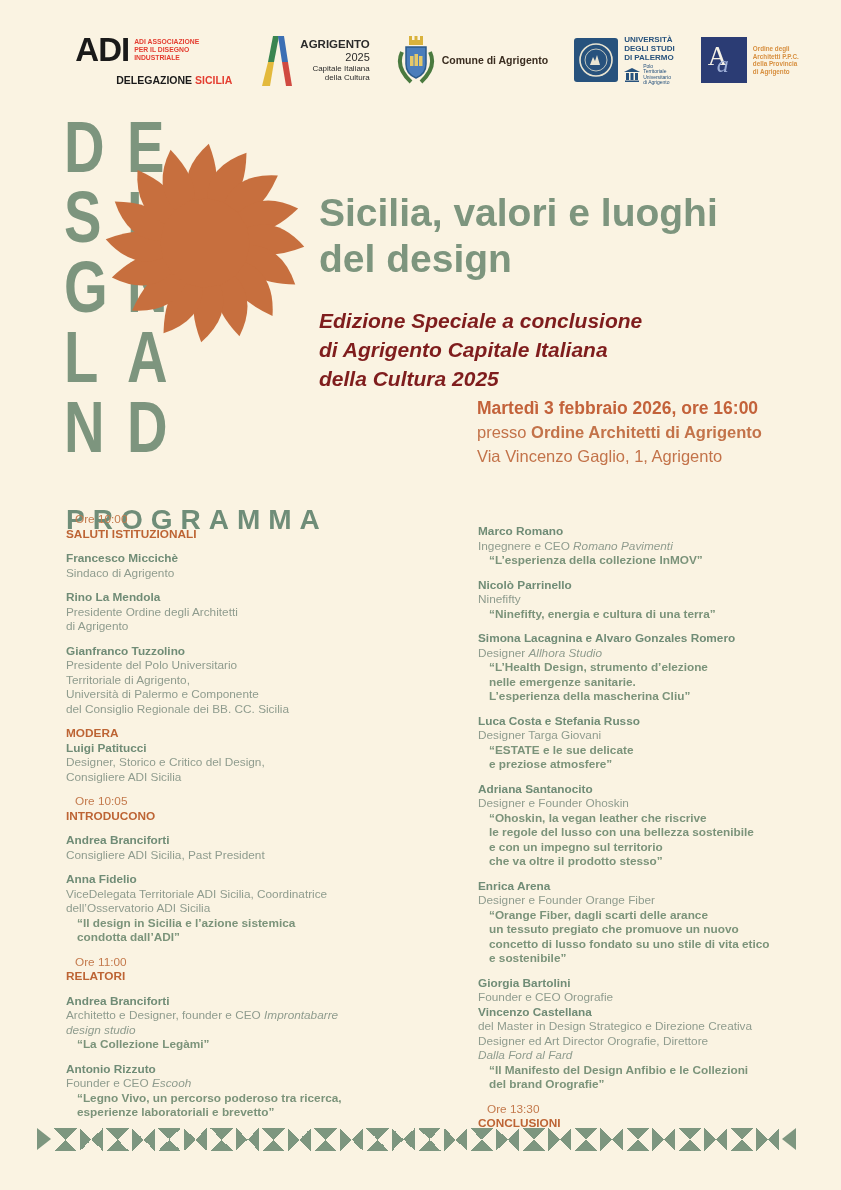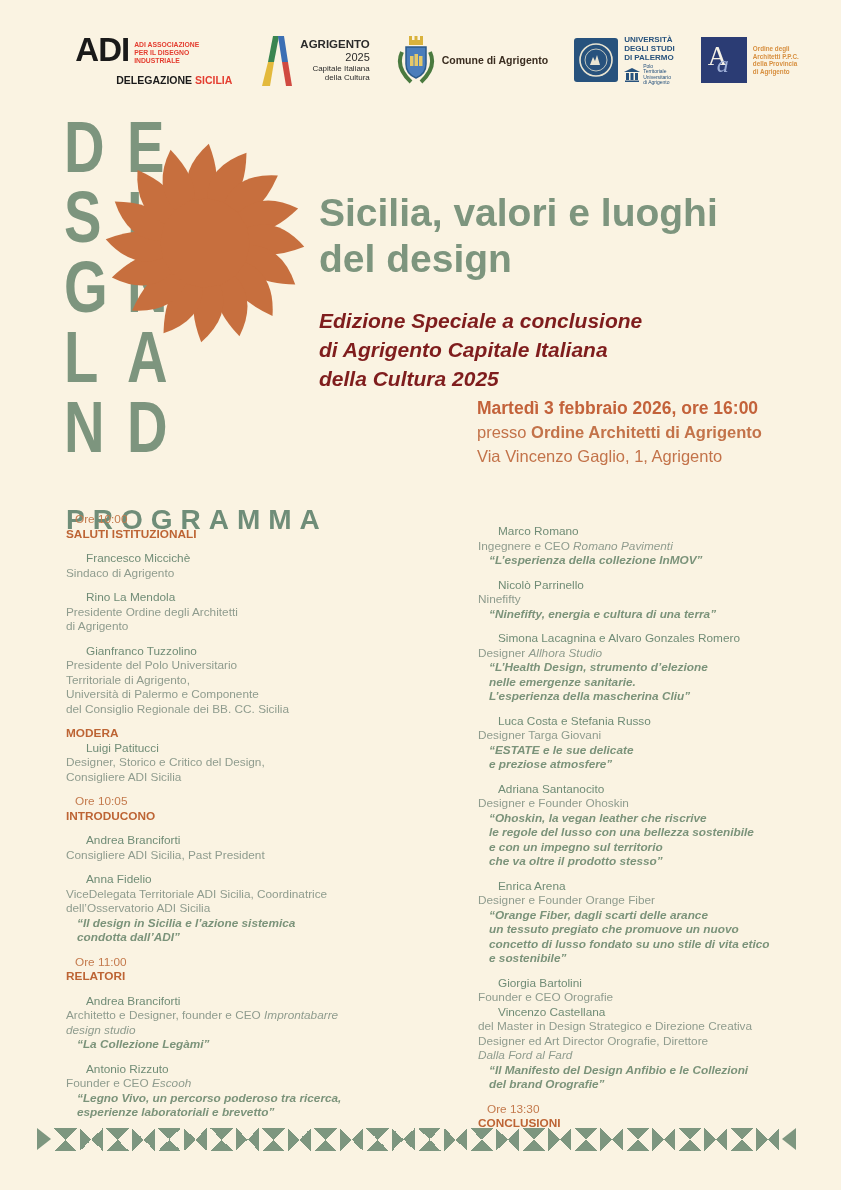--- a/index.html
+++ b/index.html
@@ -3,21 +3,21 @@
 <meta charset="utf-8">
 <style>
   html,body{margin:0;padding:0;}
   body{font-family:"Liberation Sans",sans-serif;background:#e8e8e8;}
   .poster{position:relative;width:841px;height:1190px;background:#faf3e2;overflow:hidden;margin:0 auto;}
 
   
   .logo-row{position:absolute;top:34px;left:0;right:0;display:flex;justify-content:center;align-items:center;gap:26px;}
   .logo{display:flex;align-items:center;gap:6px;}
   .adi-block{display:flex;flex-direction:column;}
-  .adi-top{display:flex;align-items:flex-end;}
+  .adi-top{display:flex;align-items:flex-start;}
   .adi-acronym{font-size:33px;font-weight:700;color:#1a1a1a;letter-spacing:-1px;line-height:30px;}
   .adi-assoc{margin-left:5px;padding-top:3px;font-size:6.8px;font-weight:700;color:#e43d30;line-height:8px;}
   .adi-deleg{margin-left:74px;margin-top:3px;font-size:10.5px;font-weight:700;color:#1a1a1a;}
   .adi-deleg .red{color:#e43d30;}
   .agr-text{font-size:8px;color:#2b2b2b;line-height:9.5px;text-align:right;}
   .agr-text .big{font-size:11.5px;font-weight:700;line-height:13px;}
   .agr-text .year{font-size:11px;line-height:13px;}
   .comune-name{font-size:10.5px;font-weight:700;color:#3a2d20;}
   .unipa-txt{font-size:8px;font-weight:700;color:#27527d;line-height:9px;}
   .unipa-sub{display:flex;align-items:center;gap:3px;margin-top:2px;}
@@ -42,23 +42,23 @@
   .when .venue{font-weight:700;}
 
   
   .prog-heading{position:absolute;left:66px;top:504px;font-size:28px;font-weight:700;letter-spacing:8px;color:#6f8d78;}
   .columns{position:absolute;left:66px;top:512px;display:flex;}
   .colL{width:412px;}
   .colR{width:310px;padding-top:12px;}
   .b{font-size:11.8px;line-height:14.5px;margin-bottom:10px;}
   .b-time{margin-bottom:0;padding-left:9px;color:#c47a4d;}
   .b-label{color:#bd6434;font-weight:700;}
-  .ln-name{font-weight:400;color:#708c76;margin-left:20px;}
+  .ln-name{font-weight:700;color:#708c76;}
   .ln-role{color:#8f9c8e;}
-  .ln-quote{font-weight:700;font-style:italic;color:#7b937a;padding-left:11px;}
+  .ln-quote{font-weight:700;color:#7b937a;padding-left:11px;}
   .ln-label{font-weight:700;color:#bd6434;}
   .it{font-style:italic;}
 
   
   .frieze{position:absolute;left:37px;top:1126px;width:770px;height:26px;display:flex;align-items:center;gap:3px;}
   .tile{width:23px;height:23px;flex:none;}
   .ta{background:conic-gradient(from 45deg,transparent 0 90deg,#7d967f 90deg 180deg,transparent 180deg 270deg,#7d967f 270deg 360deg);}
   .tb{background:conic-gradient(from 45deg,#7d967f 0 90deg,transparent 90deg 180deg,#7d967f 180deg 270deg,transparent 270deg 360deg);}
   .tri-r{width:0;height:0;border-top:11px solid transparent;border-bottom:11px solid transparent;border-left:14px solid #7d967f;flex:none;}
   .tri-l{width:0;height:0;border-top:11px solid transparent;border-bottom:11px solid transparent;border-right:14px solid #7d967f;flex:none;}

